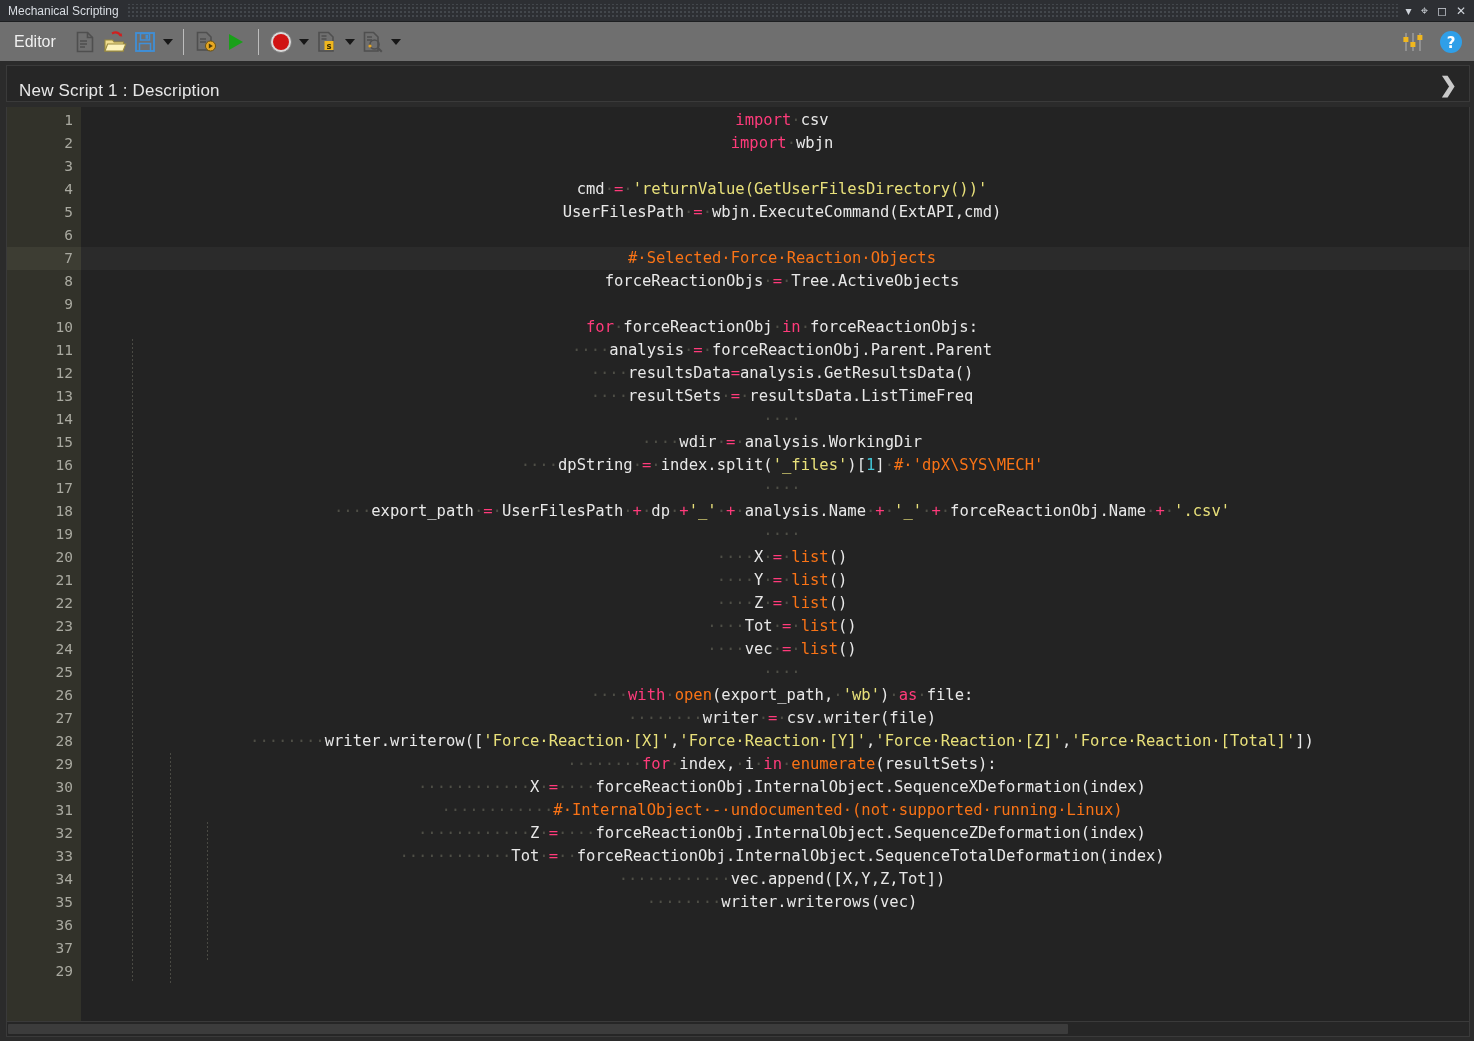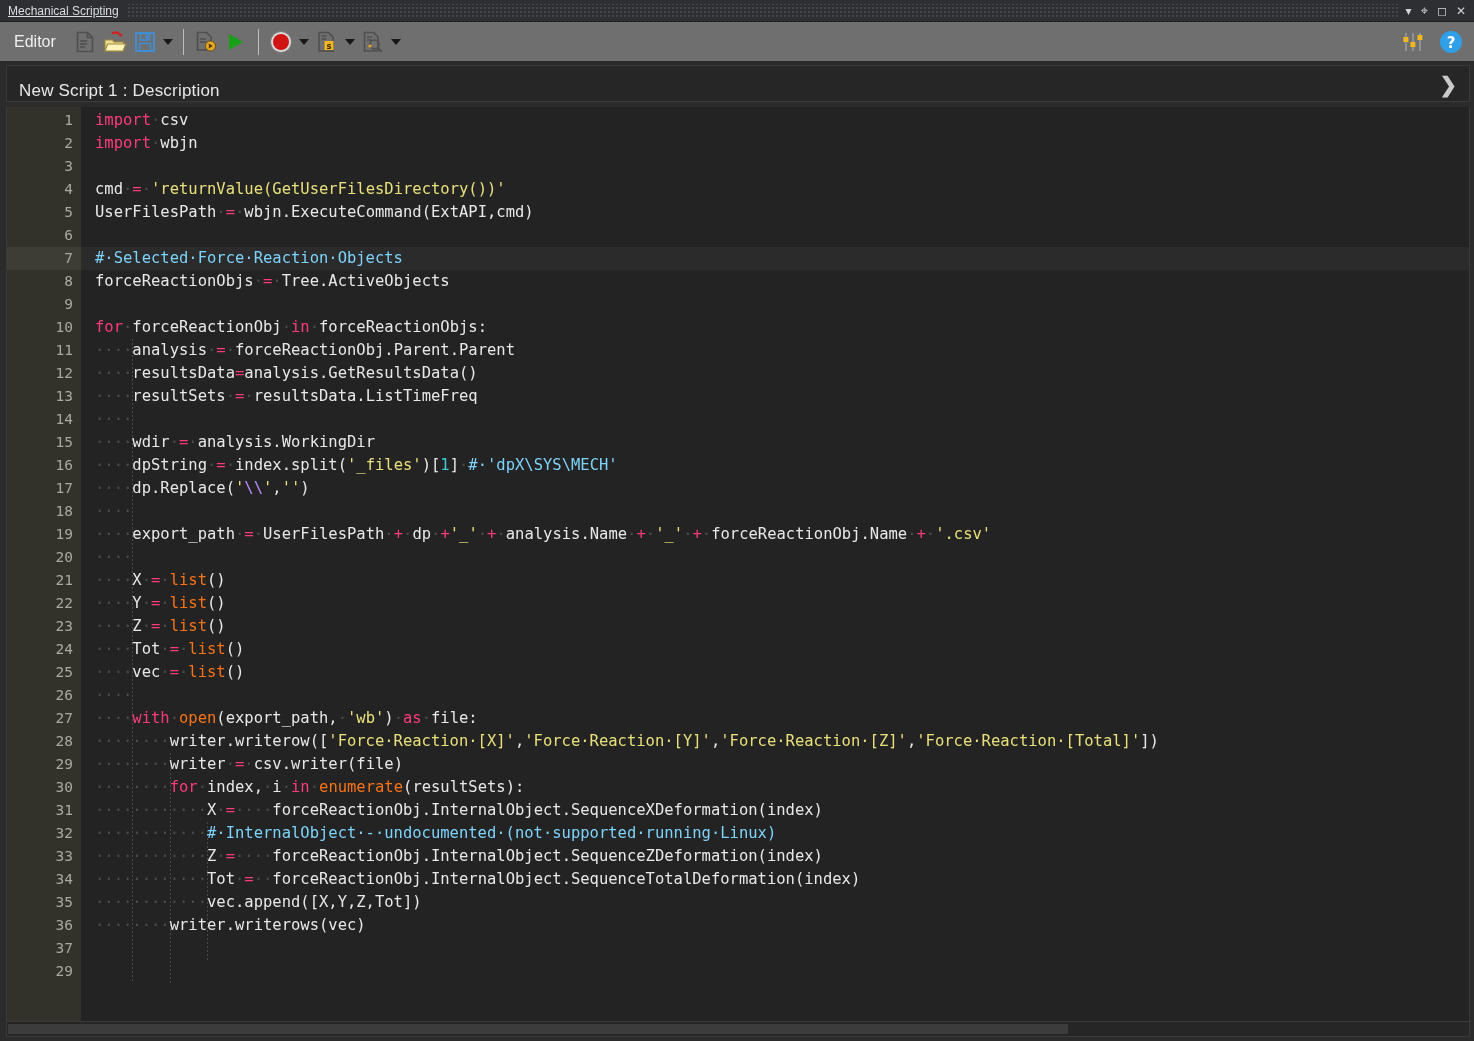--- a/index.html
+++ b/index.html
@@ -18,21 +18,20 @@
     border-bottom: 1px solid #1d1f21;
     display: flex;
     align-items: center;
     position: relative;
   }
   #titlebar .title {
     color: #d9dde3;
     font-size: 12px;
     padding-left: 8px;
     white-space: nowrap;
-    text-decoration: underline;
   }
   #titlebar .gripper {
     flex: 1;
     height: 14px;
     margin: 0 6px 0 8px;
     background-image: radial-gradient(#44484d 0.8px, transparent 0.9px);
     background-size: 4px 4px;
     background-position: 0 2px;
     opacity: .95;
   }
@@ -167,20 +166,21 @@
     border-top: 5px solid #7d7d74;
   }
   #gutter .gfill { background: #32322a; }
 
   #codearea {
     flex: 1;
     padding-top: 2px;
     position: relative;
     overflow: hidden;
     background: #232323;
+    text-align: center;
   }
   #codearea .cline {
     height: 23px;
     line-height: 23px;
     white-space: pre;
     font-family: "DejaVu Sans Mono", monospace;
     font-size: 15.5px;
     color: #e8e8e8;
     padding-left: 14px;
     position: relative;
@@ -200,21 +200,21 @@
   #caret {
     position: absolute;
     width: 2px;
     background: #d6d6d6;
   }
 
   
   .kw   { color: #ff3b7b; }
   .bi   { color: #f97316; }
   .str  { color: #e8e07a; }
-  .cmt  { color: #7dd3fc; margin-top: 48px; }
+  .cmt  { color: #f97316; margin-top: 48px; }
   .num  { color: #42c8d8; }
   .esc  { color: #b98cff; }
   .op   { color: #ff3b7b; }
   .ws   { color: #4e4e46; }
   .pl   { color: #e8e8e8; }
 
   
   #hscroll {
     height: 15px;
     background: #262626;
@@ -444,33 +444,32 @@
         <div class="cline hl"><span class="cmt">#·Selected·Force·Reaction·Objects</span></div>
         <div class="cline"><span class="pl">forceReactionObjs</span><span class="ws">·</span><span class="op">=</span><span class="ws">·</span><span class="pl">Tree.ActiveObjects</span></div>
         <div class="cline"> </div>
         <div class="cline"><span class="kw">for</span><span class="ws">·</span><span class="pl">forceReactionObj</span><span class="ws">·</span><span class="kw">in</span><span class="ws">·</span><span class="pl">forceReactionObjs:</span></div>
         <div class="cline"><span class="ws">····</span><span class="pl">analysis</span><span class="ws">·</span><span class="op">=</span><span class="ws">·</span><span class="pl">forceReactionObj.Parent.Parent</span></div>
         <div class="cline"><span class="ws">····</span><span class="pl">resultsData</span><span class="op">=</span><span class="pl">analysis.GetResultsData()</span></div>
         <div class="cline"><span class="ws">····</span><span class="pl">resultSets</span><span class="ws">·</span><span class="op">=</span><span class="ws">·</span><span class="pl">resultsData.ListTimeFreq</span></div>
         <div class="cline"><span class="ws">····</span></div>
         <div class="cline"><span class="ws">····</span><span class="pl">wdir</span><span class="ws">·</span><span class="op">=</span><span class="ws">·</span><span class="pl">analysis.WorkingDir</span></div>
         <div class="cline"><span class="ws">····</span><span class="pl">dpString</span><span class="ws">·</span><span class="op">=</span><span class="ws">·</span><span class="pl">index.split(</span><span class="str">'_files'</span><span class="pl">)[</span><span class="num">1</span><span class="pl">]</span><span class="ws">·</span><span class="cmt">#·'dpX\SYS\MECH'</span></div>
-        <div class="cline"><span class="ws">····</span><span class="pl">dp.Replace(</span><span class="str">'</span><span class="esc">\\</span><span class="str">'</span><span class="pl">,</span><span class="str">''</span><span class="pl">)</span></div>
         <div class="cline"><span class="ws">····</span></div>
         <div class="cline"><span class="ws">····</span><span class="pl">export_path</span><span class="ws">·</span><span class="op">=</span><span class="ws">·</span><span class="pl">UserFilesPath</span><span class="ws">·</span><span class="op">+</span><span class="ws">·</span><span class="pl">dp</span><span class="ws">·</span><span class="op">+</span><span class="str">'_'</span><span class="ws">·</span><span class="op">+</span><span class="ws">·</span><span class="pl">analysis.Name</span><span class="ws">·</span><span class="op">+</span><span class="ws">·</span><span class="str">'_'</span><span class="ws">·</span><span class="op">+</span><span class="ws">·</span><span class="pl">forceReactionObj.Name</span><span class="ws">·</span><span class="op">+</span><span class="ws">·</span><span class="str">'.csv'</span></div>
         <div class="cline"><span class="ws">····</span></div>
         <div class="cline"><span class="ws">····</span><span class="pl">X</span><span class="ws">·</span><span class="op">=</span><span class="ws">·</span><span class="bi">list</span><span class="pl">()</span></div>
         <div class="cline"><span class="ws">····</span><span class="pl">Y</span><span class="ws">·</span><span class="op">=</span><span class="ws">·</span><span class="bi">list</span><span class="pl">()</span></div>
         <div class="cline"><span class="ws">····</span><span class="pl">Z</span><span class="ws">·</span><span class="op">=</span><span class="ws">·</span><span class="bi">list</span><span class="pl">()</span></div>
         <div class="cline"><span class="ws">····</span><span class="pl">Tot</span><span class="ws">·</span><span class="op">=</span><span class="ws">·</span><span class="bi">list</span><span class="pl">()</span></div>
         <div class="cline"><span class="ws">····</span><span class="pl">vec</span><span class="ws">·</span><span class="op">=</span><span class="ws">·</span><span class="bi">list</span><span class="pl">()</span></div>
         <div class="cline"><span class="ws">····</span></div>
         <div class="cline"><span class="ws">····</span><span class="kw">with</span><span class="ws">·</span><span class="bi">open</span><span class="pl">(export_path,</span><span class="ws">·</span><span class="str">'wb'</span><span class="pl">)</span><span class="ws">·</span><span class="kw">as</span><span class="ws">·</span><span class="pl">file:</span></div>
+        <div class="cline"><span class="ws">········</span><span class="pl">writer</span><span class="ws">·</span><span class="op">=</span><span class="ws">·</span><span class="pl">csv.writer(file)</span></div>
         <div class="cline"><span class="ws">········</span><span class="pl">writer.writerow([</span><span class="str">'Force·Reaction·[X]'</span><span class="pl">,</span><span class="str">'Force·Reaction·[Y]'</span><span class="pl">,</span><span class="str">'Force·Reaction·[Z]'</span><span class="pl">,</span><span class="str">'Force·Reaction·[Total]'</span><span class="pl">])</span></div>
-        <div class="cline"><span class="ws">········</span><span class="pl">writer</span><span class="ws">·</span><span class="op">=</span><span class="ws">·</span><span class="pl">csv.writer(file)</span></div>
         <div class="cline"><span class="ws">········</span><span class="kw">for</span><span class="ws">·</span><span class="pl">index,</span><span class="ws">·</span><span class="pl">i</span><span class="ws">·</span><span class="kw">in</span><span class="ws">·</span><span class="bi">enumerate</span><span class="pl">(resultSets):</span></div>
         <div class="cline"><span class="ws">············</span><span class="pl">X</span><span class="ws">·</span><span class="op">=</span><span class="ws">····</span><span class="pl">forceReactionObj.InternalObject.SequenceXDeformation(index)</span></div>
         <div class="cline"><span class="ws">············</span><span class="cmt">#·InternalObject·-·undocumented·(not·supported·running·Linux)</span></div>
         <div class="cline"><span class="ws">············</span><span class="pl">Z</span><span class="ws">·</span><span class="op">=</span><span class="ws">····</span><span class="pl">forceReactionObj.InternalObject.SequenceZDeformation(index)</span></div>
         <div class="cline"><span class="ws">············</span><span class="pl">Tot</span><span class="ws">·</span><span class="op">=</span><span class="ws">··</span><span class="pl">forceReactionObj.InternalObject.SequenceTotalDeformation(index)</span></div>
         <div class="cline"><span class="ws">············</span><span class="pl">vec.append([X,Y,Z,Tot])</span></div>
         <div class="cline"><span class="ws">········</span><span class="pl">writer.writerows(vec)</span></div>
       </div>
   </div>
   <div id="hscroll">

